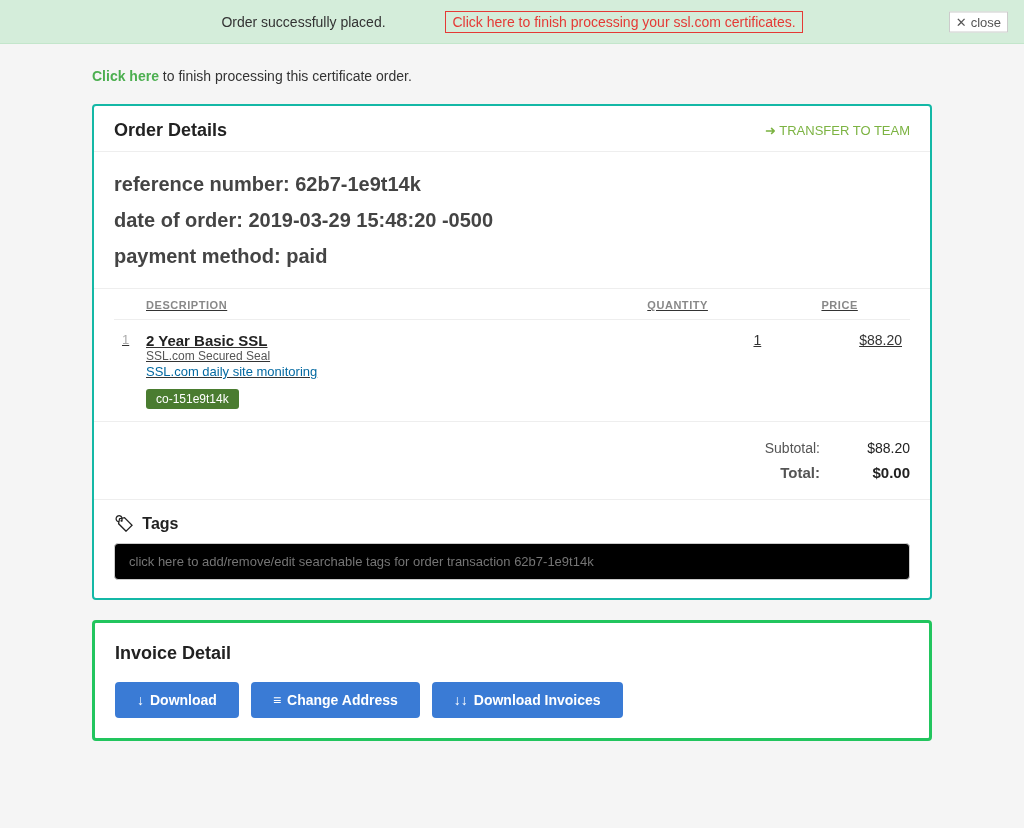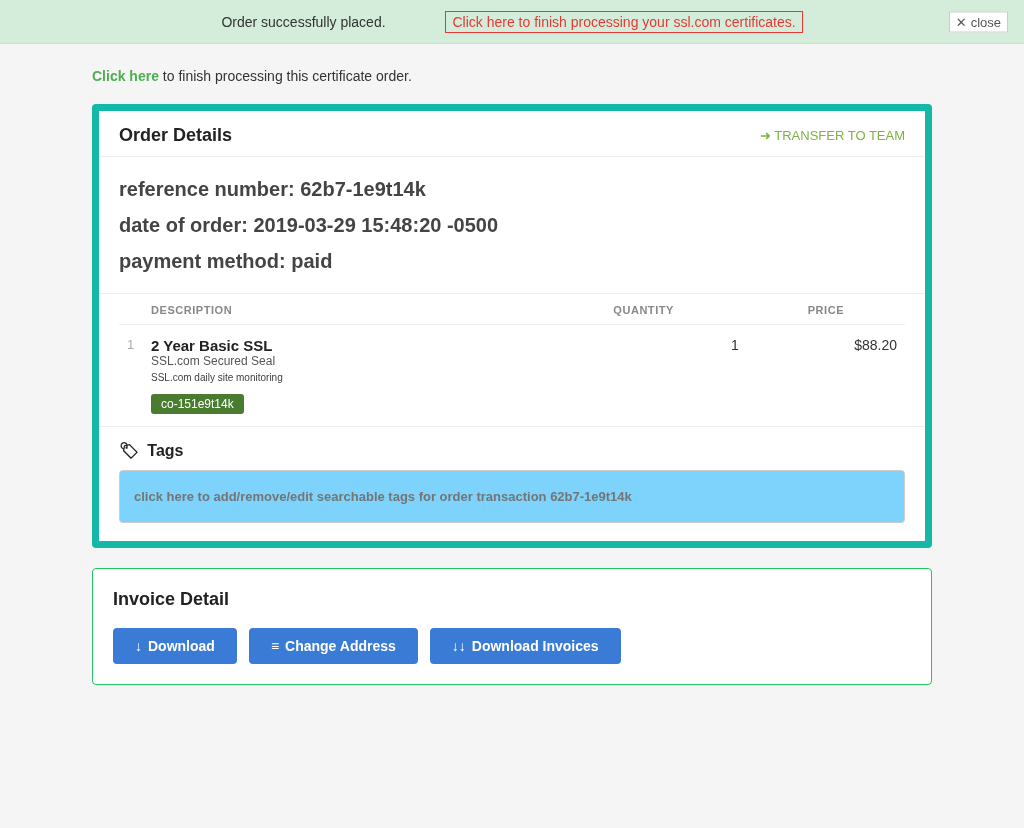--- a/index.html
+++ b/index.html
@@ -71,21 +71,21 @@
     }
     .page-subtitle a {
       color: #4caf50;
       text-decoration: none;
       font-weight: bold;
     }
 
     
     .card {
       background: #fff;
-      border: 7px solid #14b8a6;
+      border: 2px solid #14b8a6;
       border-radius: 4px;
       margin-bottom: 20px;
     }
 
     .card-header {
       display: flex;
       align-items: center;
       justify-content: space-between;
       padding: 14px 20px 10px;
       border-bottom: 1px solid #eee;
@@ -115,20 +115,21 @@
     }
     .order-meta span {
       font-weight: bold;
     }
 
     
     .order-table {
       width: 100%;
       border-collapse: collapse;
       padding: 0 20px;
+      text-decoration: underline;
     }
     .order-table-wrapper {
       padding: 0 20px;
       border-bottom: 1px solid #eee;
     }
     .order-table th {
       text-align: left;
       font-size: 11px;
       color: #888;
       text-transform: uppercase;
@@ -154,22 +155,22 @@
     .item-name {
       font-size: 15px;
       font-weight: bold;
       color: #222;
     }
     .item-sub {
       font-size: 12px;
       color: #555;
     }
     .item-link {
-      font-size: 10px;
-      color: #404040;
+      font-size: 13px;
+      color: #0369a1;
       text-decoration: none;
     }
     .item-badge {
       display: inline-block;
       background: #4a7c30;
       color: #fff;
       font-size: 12px;
       padding: 3px 10px;
       border-radius: 3px;
       margin-top: 10px;
@@ -215,32 +216,31 @@
       gap: 8px;
       font-size: 16px;
       font-weight: bold;
       margin-bottom: 10px;
       color: #222;
     }
     .tags-input {
       width: 100%;
       border: 1px solid #ccc;
       border-radius: 4px;
-      padding: 18px 14px;
+      padding: 10px 14px;
       font-size: 13px;
       color: #666;
-      background: #7dd3fc;
+      background: #000000;
       cursor: text;
-      font-weight: bold;
     }
 
     
     .invoice-card {
       background: #fff;
-      border: 1px solid #22c55e;
+      border: 3px solid #22c55e;
       border-radius: 4px;
       padding: 20px;
     }
     .invoice-title {
       font-size: 18px;
       font-weight: bold;
       color: #222;
       margin-bottom: 18px;
     }
     .invoice-buttons {
@@ -327,20 +327,30 @@
                 <span class="item-badge">co-151e9t14k</span>
               </div>
             </td>
             <td class="right">1</td>
             <td class="right">$88.20</td>
           </tr>
         </tbody>
       </table>
     </div>
 
+    <div class="totals-section">
+      <div class="total-row">
+        <span class="total-label">Subtotal:</span>
+        <span class="total-value">$88.20</span>
+      </div>
+      <div class="total-row grand">
+        <span class="total-label">Total:</span>
+        <span class="total-value">$0.00</span>
+      </div>
+    </div>
 
     <div class="tags-section">
       <div class="tags-header">
         <span>🏷</span>
         <span>Tags</span>
       </div>
       <input class="tags-input" type="text" placeholder="click here to add/remove/edit searchable tags for order transaction 62b7-1e9t14k" style="">
     </div>
 
   </div>

